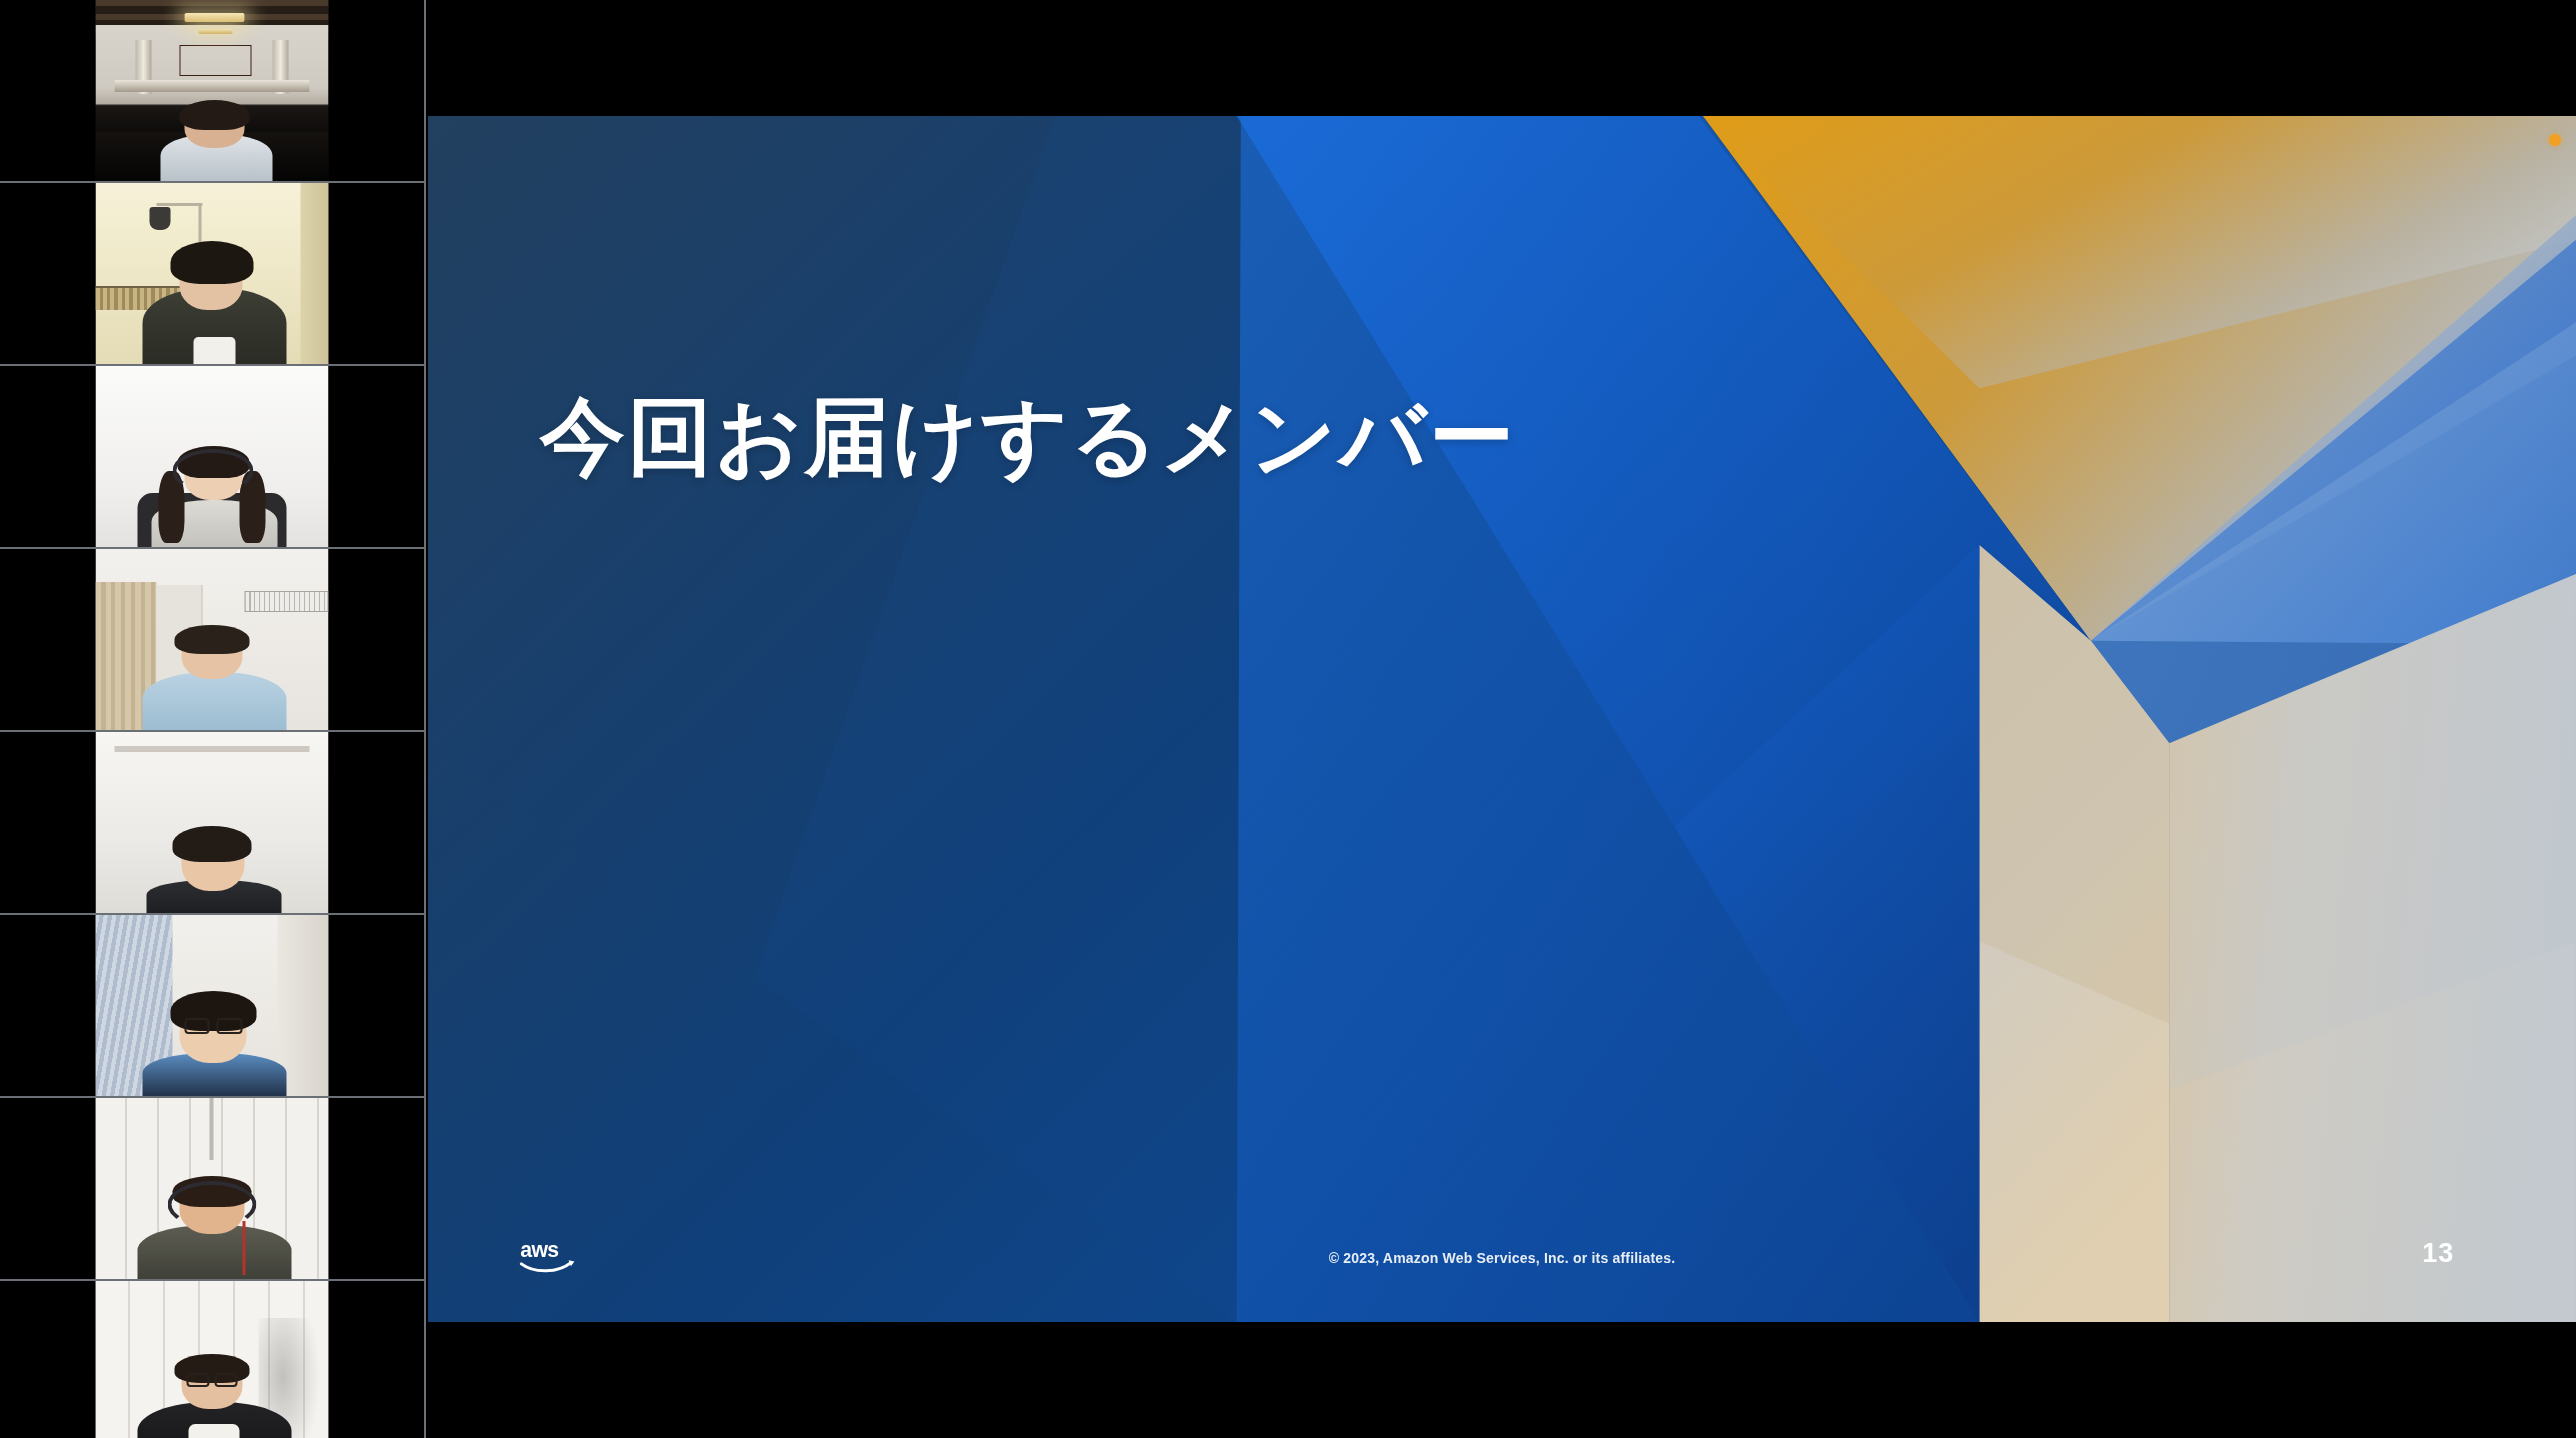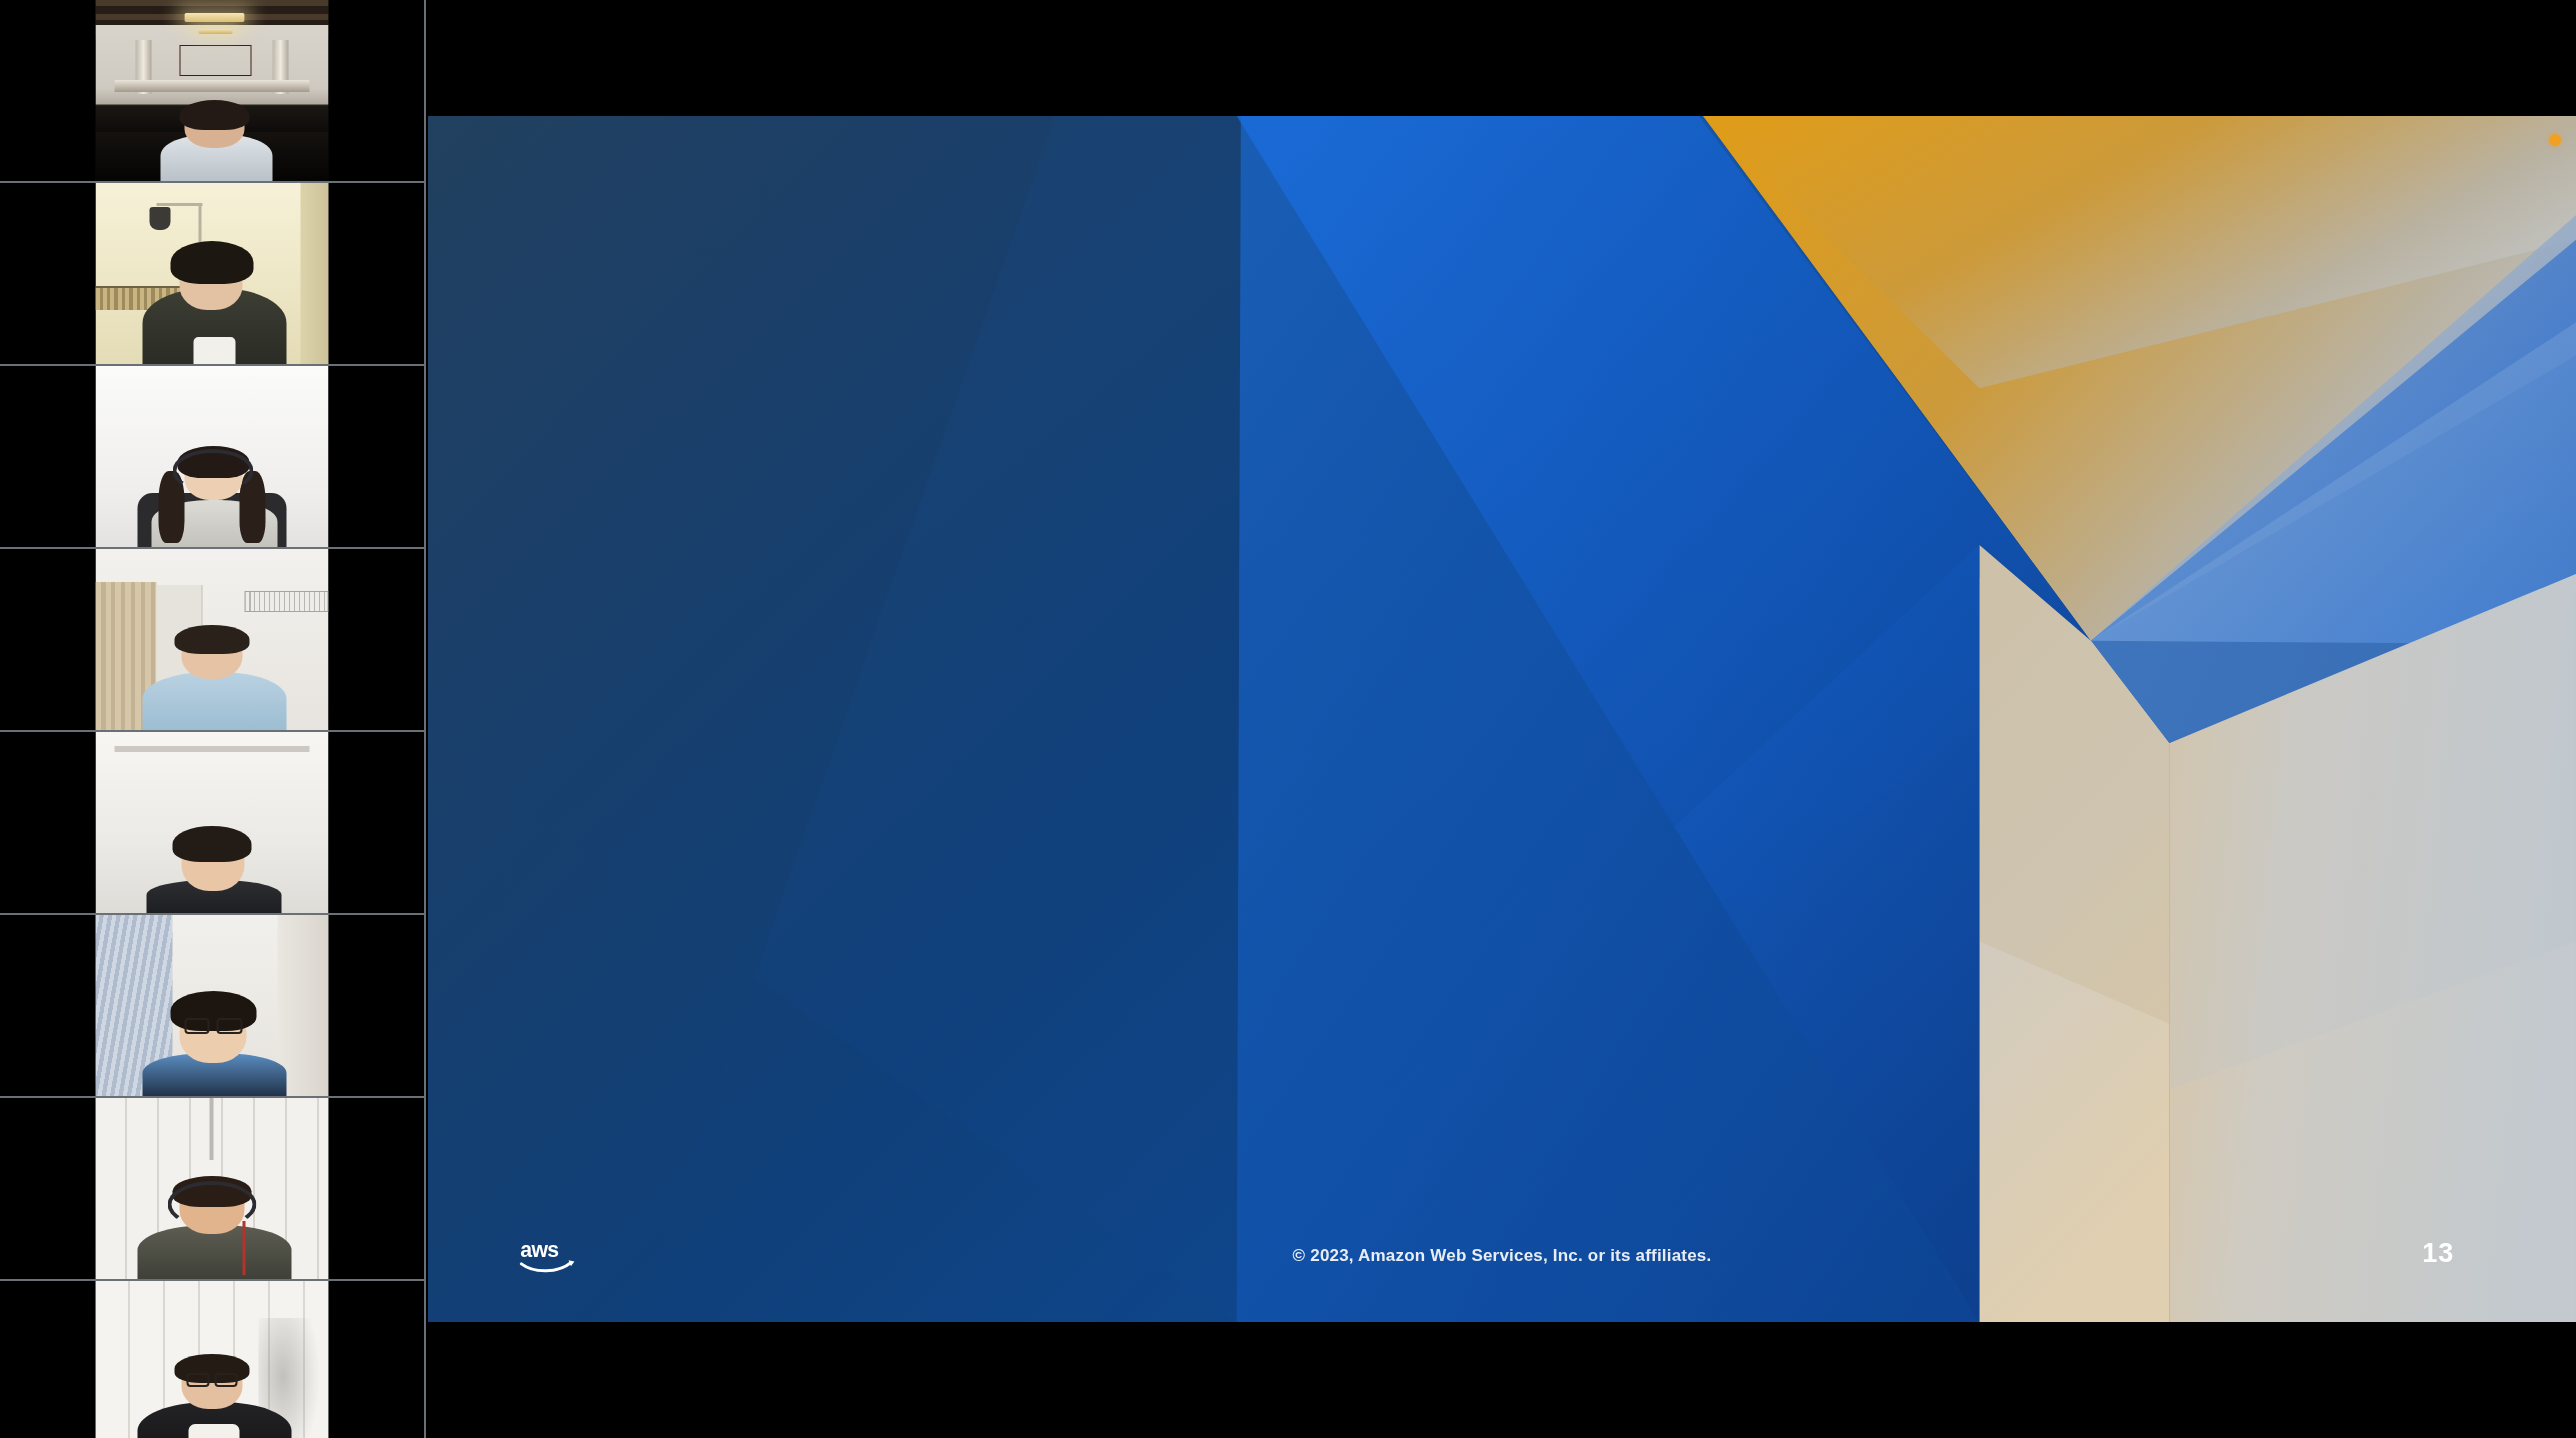--- a/index.html
+++ b/index.html
@@ -224,21 +224,21 @@
   #slide-bg { position:absolute; inset:0; }
 
   .slide-footer-left {
     position:absolute; left:91px; bottom:48px;
     width:59px; height:38px;
   }
   .slide-copyright {
     position:absolute; left:0; right:0; bottom:56px;
     text-align:center;
     color:#e8edf4;
-    font-size:17px;
+    font-size:14px;
     font-weight:bold;
     letter-spacing:0.2px;
   }
   .slide-pagenum {
     position:absolute; right:122px; bottom:53px;
     color:#ffffff;
     font-size:27px;
     font-weight:bold;
     letter-spacing:0.8px;
   }
@@ -469,20 +469,21 @@
       <polygon points="0,760 980,1462 0,1462" fill="url(#gLeftDark)" opacity="0.92"></polygon>
       <polygon points="0,0 980,0 1880,1462 0,1462" fill="url(#gLeftDark)" opacity="0.94"></polygon>
 
       <polygon points="985,0 1545,0 2012,632 1880,512 1880,1462 980,1462" fill="url(#gBlueWedge)" opacity="0.62"></polygon>
 
       <rect x="0" y="0" width="2603" height="1462" fill="none"></rect>
     </svg>
 
     <div class="corner-dot"></div>
 
+    <div class="slide-title">今回お届けするメンバー</div>
 
     <div class="slide-footer-left">
       <svg viewBox="0 0 100 62" width="100%" height="100%">
         <text x="2" y="34" font-family="Liberation Sans, sans-serif" font-size="36" font-weight="bold" fill="#ffffff" letter-spacing="-1">aws</text>
         <path d="M4 46 C 26 62, 66 62, 88 44" stroke="#ffffff" stroke-width="5" fill="none" stroke-linecap="round"></path>
         <path d="M84 40 L 94 42 L 88 50 Z" fill="#ffffff"></path>
       </svg>
     </div>
 
     <div class="slide-copyright">© 2023, Amazon Web Services, Inc. or its affiliates.</div>

